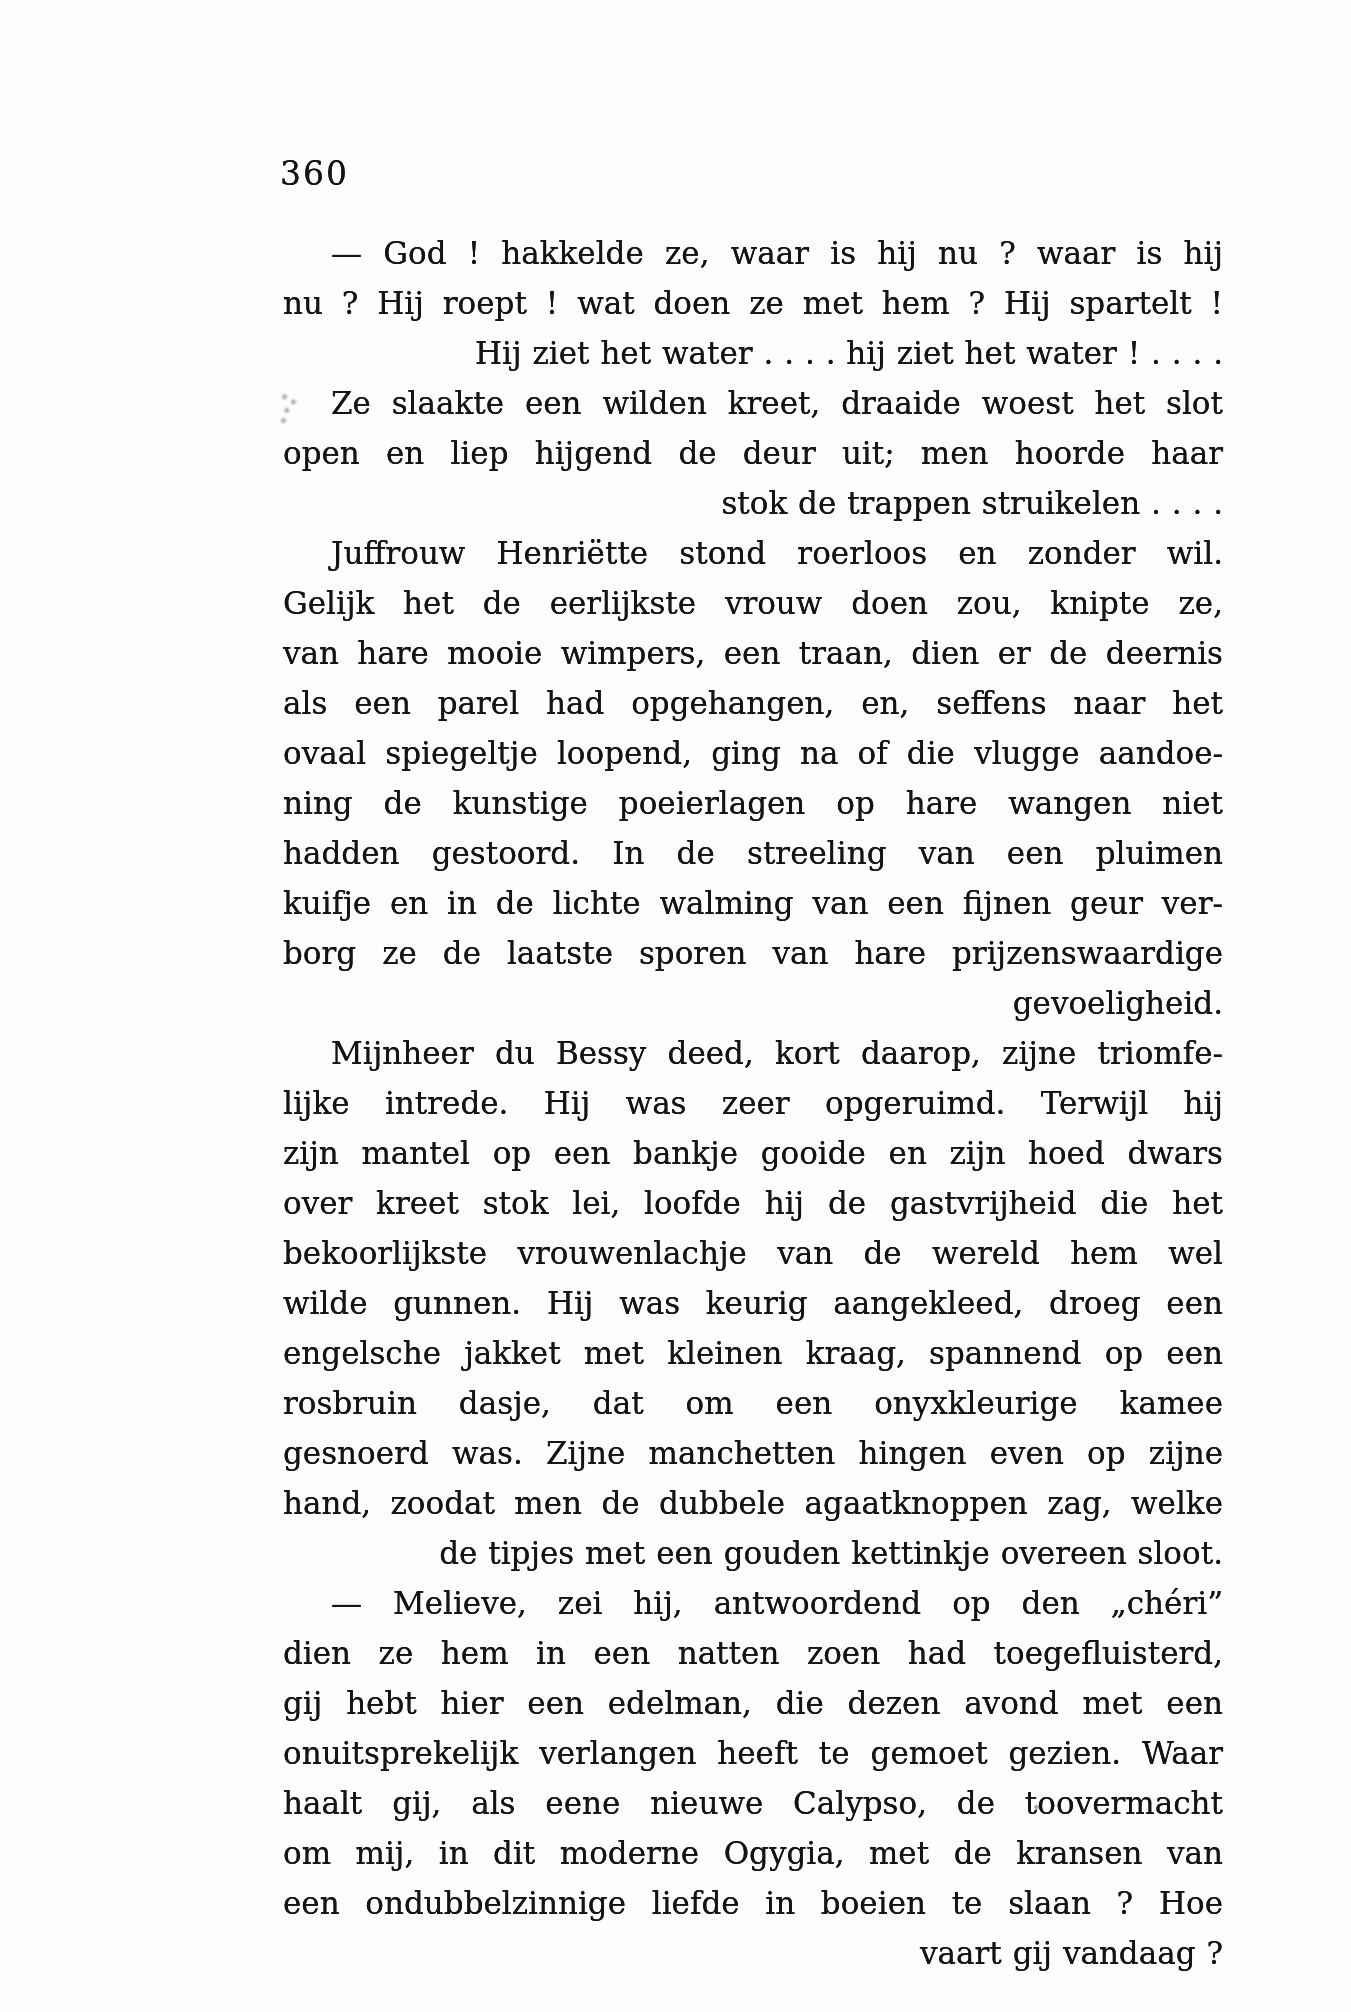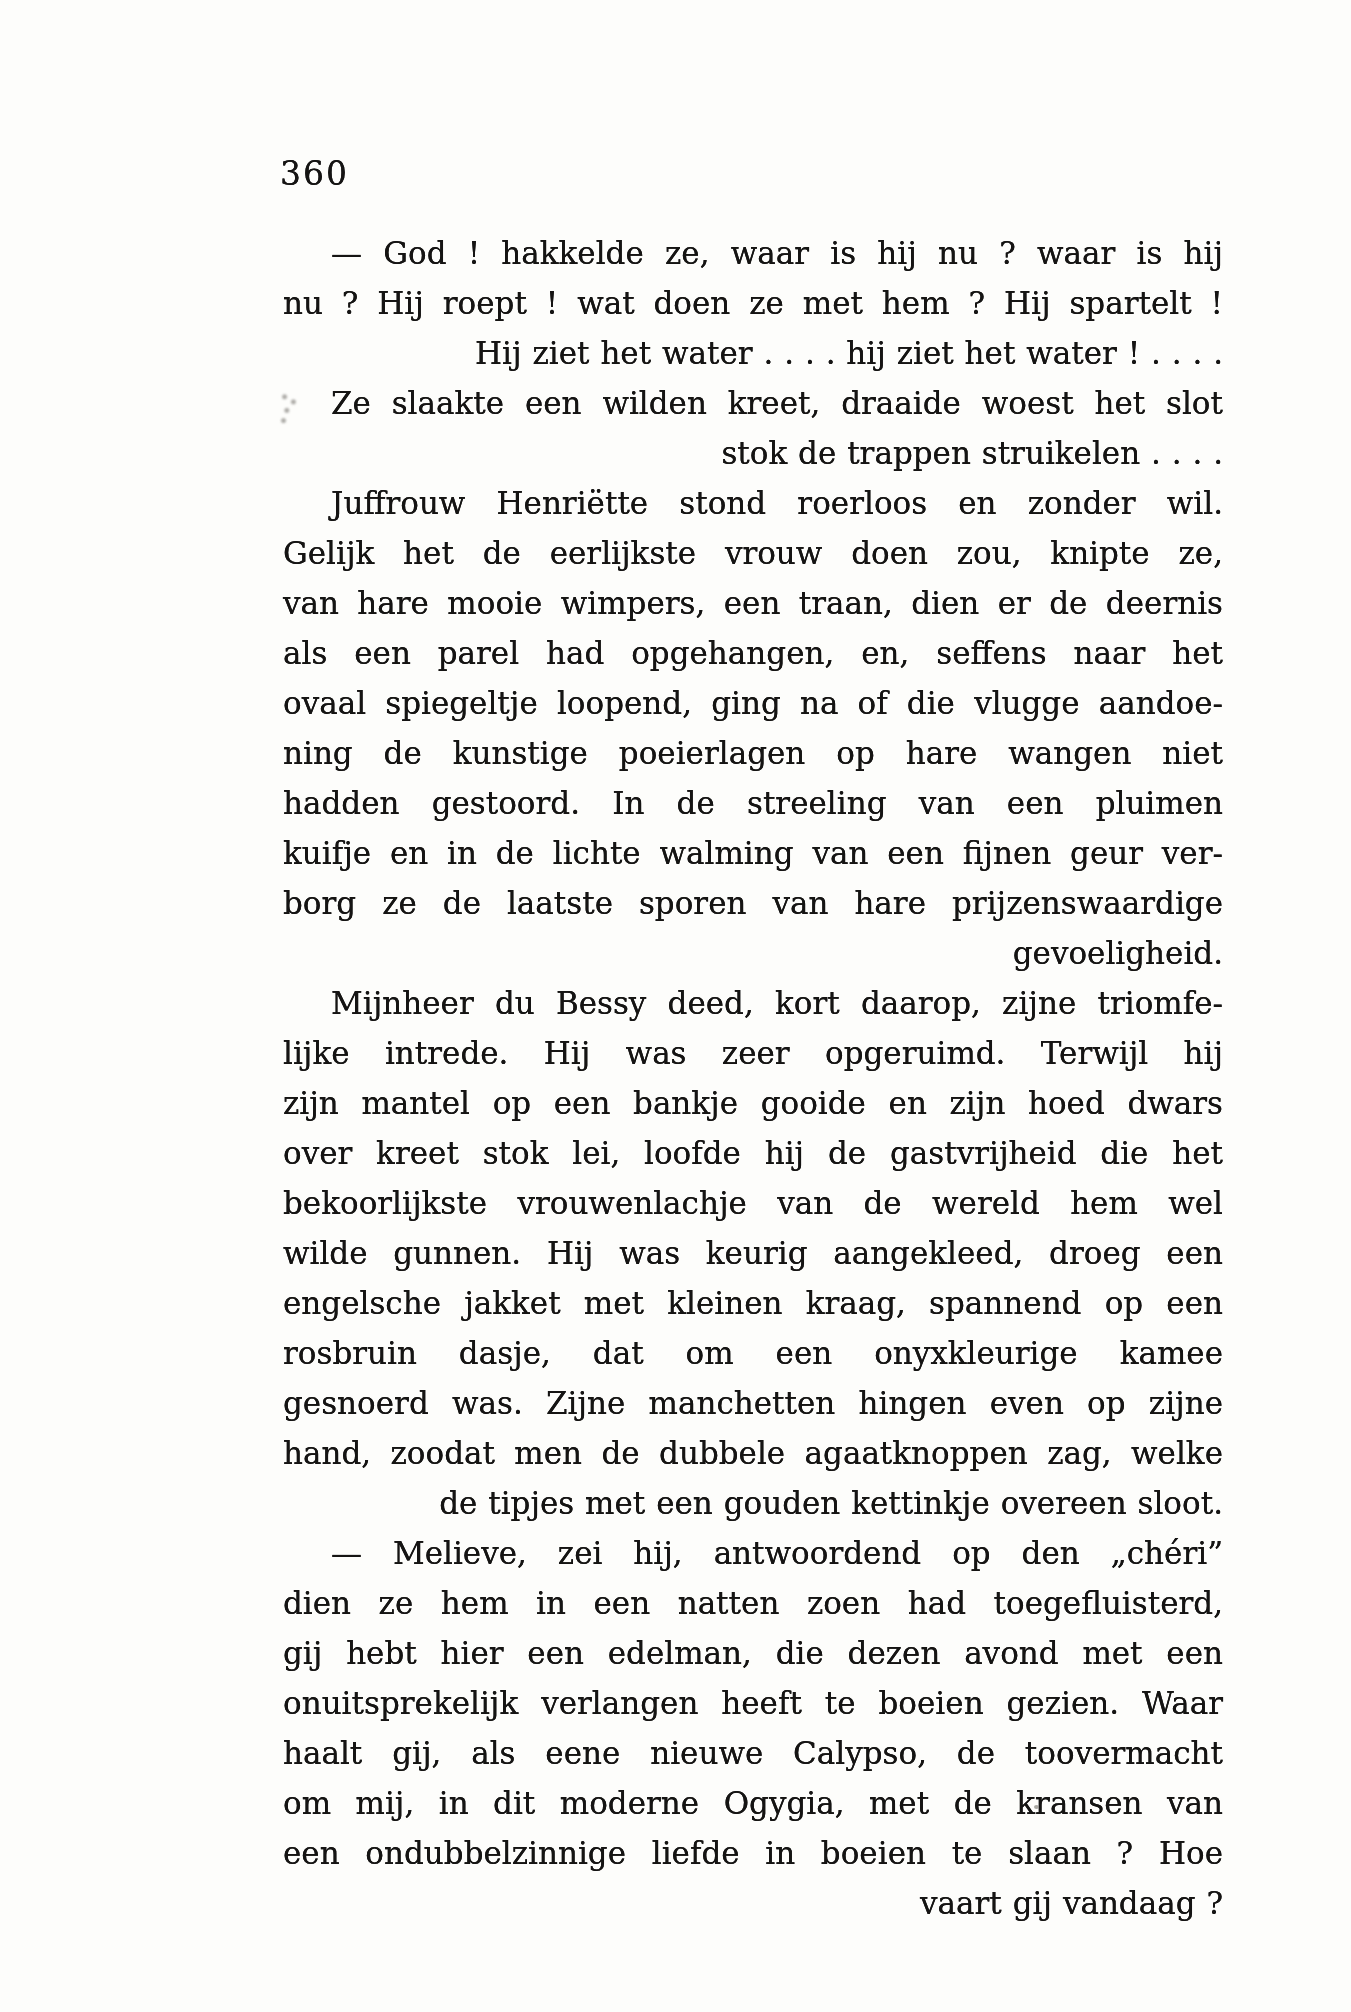--- a/index.html
+++ b/index.html
@@ -67,20 +67,21 @@
 
 <div class="scan-page">
 
   <div class="page-number">360</div>
 
   <div class="text-block">
       <div class="line indent just">— God ! hakkelde ze, waar is hij nu ? waar is hij</div>
       <div class="line just">nu ? Hij roept ! wat doen ze met hem ? Hij spartelt !</div>
       <div class="line">Hij ziet het water . . . .  hij ziet het water ! . . . .</div>
       <div class="line indent just">Ze slaakte een wilden kreet, draaide woest het slot</div>
+      <div class="line just">open en liep hijgend de deur uit; men hoorde haar</div>
       <div class="line">stok de trappen struikelen . . . .</div>
       <div class="line indent just">Juffrouw Henriëtte stond roerloos en zonder wil.</div>
       <div class="line just">Gelijk het de eerlijkste vrouw doen zou, knipte ze,</div>
       <div class="line just">van hare mooie wimpers, een traan, dien er de deernis</div>
       <div class="line just">als een parel had opgehangen, en, seffens naar het</div>
       <div class="line just">ovaal spiegeltje loopend, ging na of die vlugge aandoe-</div>
       <div class="line just">ning de kunstige poeierlagen op hare wangen niet</div>
       <div class="line just">hadden gestoord. In de streeling van een pluimen</div>
       <div class="line just">kuifje en in de lichte walming van een fijnen geur ver-</div>
       <div class="line just">borg ze de laatste sporen van hare prijzenswaardige</div>
@@ -92,21 +93,21 @@
       <div class="line just">bekoorlijkste vrouwenlachje van de wereld hem wel</div>
       <div class="line just">wilde gunnen. Hij was keurig aangekleed, droeg een</div>
       <div class="line just">engelsche jakket met kleinen kraag, spannend op een</div>
       <div class="line just">rosbruin dasje, dat om een onyxkleurige kamee</div>
       <div class="line just">gesnoerd was. Zijne manchetten hingen even op zijne</div>
       <div class="line just">hand, zoodat men de dubbele agaatknoppen zag, welke</div>
       <div class="line">de tipjes met een gouden kettinkje overeen sloot.</div>
       <div class="line indent just">— Melieve, zei hij, antwoordend op den „chéri”</div>
       <div class="line just">dien ze hem in een natten zoen had toegefluisterd,</div>
       <div class="line just">gij hebt hier een edelman, die dezen avond met een</div>
-      <div class="line just">onuitsprekelijk verlangen heeft te boeien gezien. Waar</div>
+      <div class="line just">onuitsprekelijk verlangen heeft te gemoet gezien. Waar</div>
       <div class="line just">haalt gij, als eene nieuwe Calypso, de toovermacht</div>
       <div class="line just">om mij, in dit moderne Ogygia, met de kransen van</div>
       <div class="line just">een ondubbelzinnige liefde in boeien te slaan ? Hoe</div>
       <div class="line">vaart gij vandaag ?</div>
     </div>
 
   <div class="ink-smudge"></div>
   <div class="ink-dot"></div>
 
 </div>

